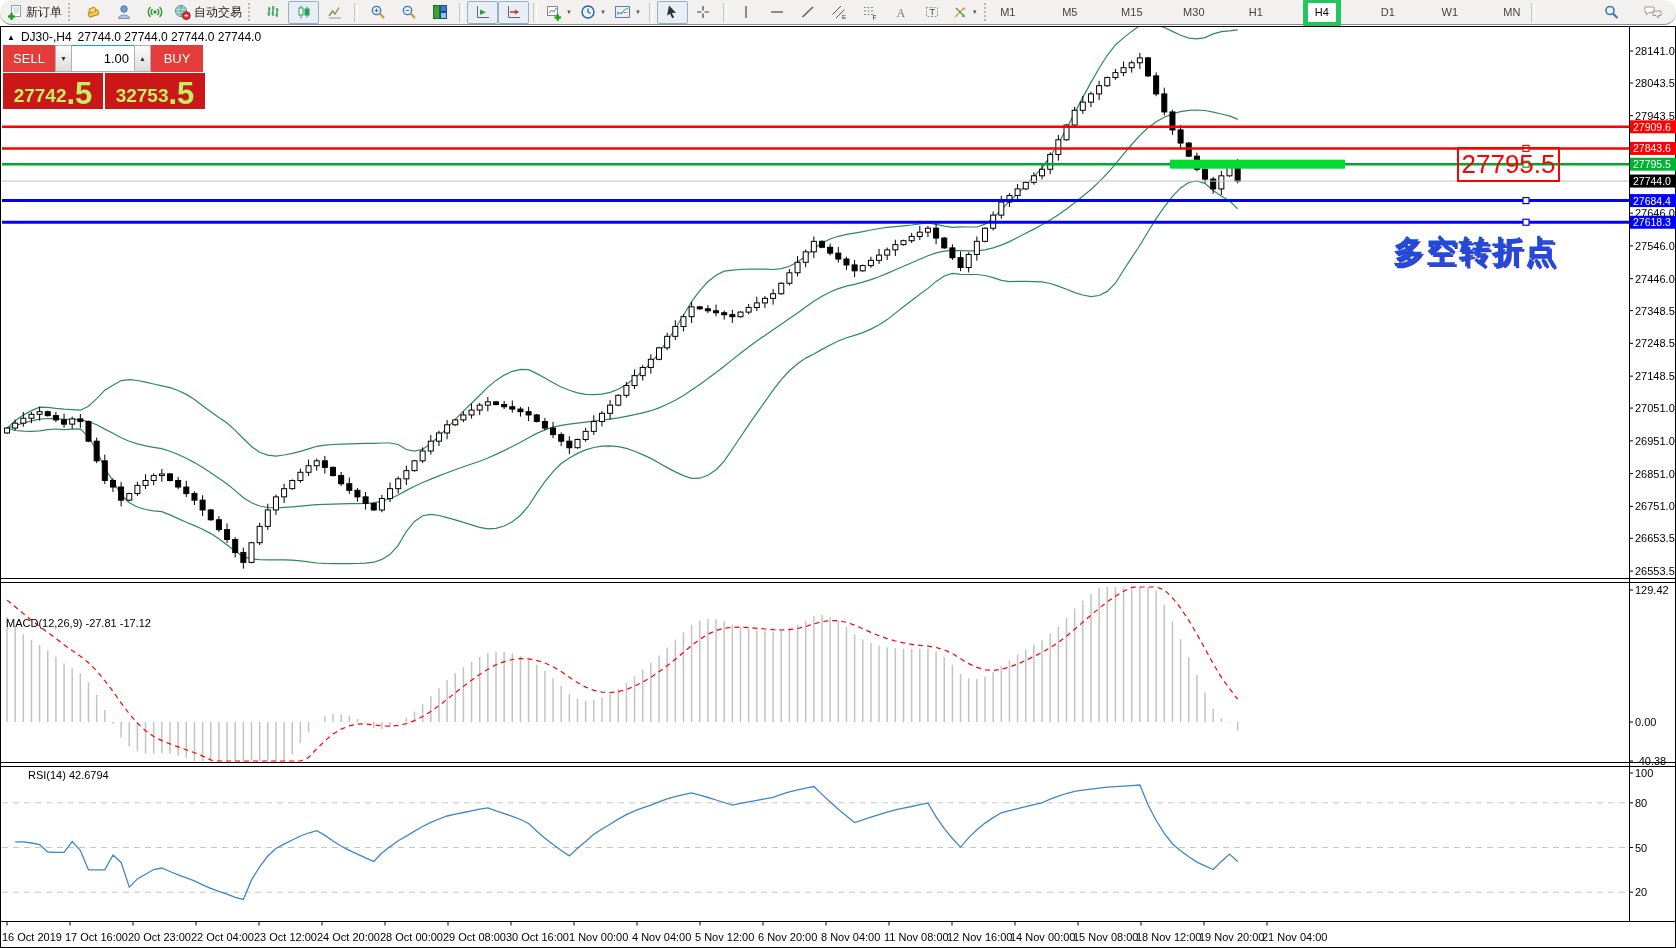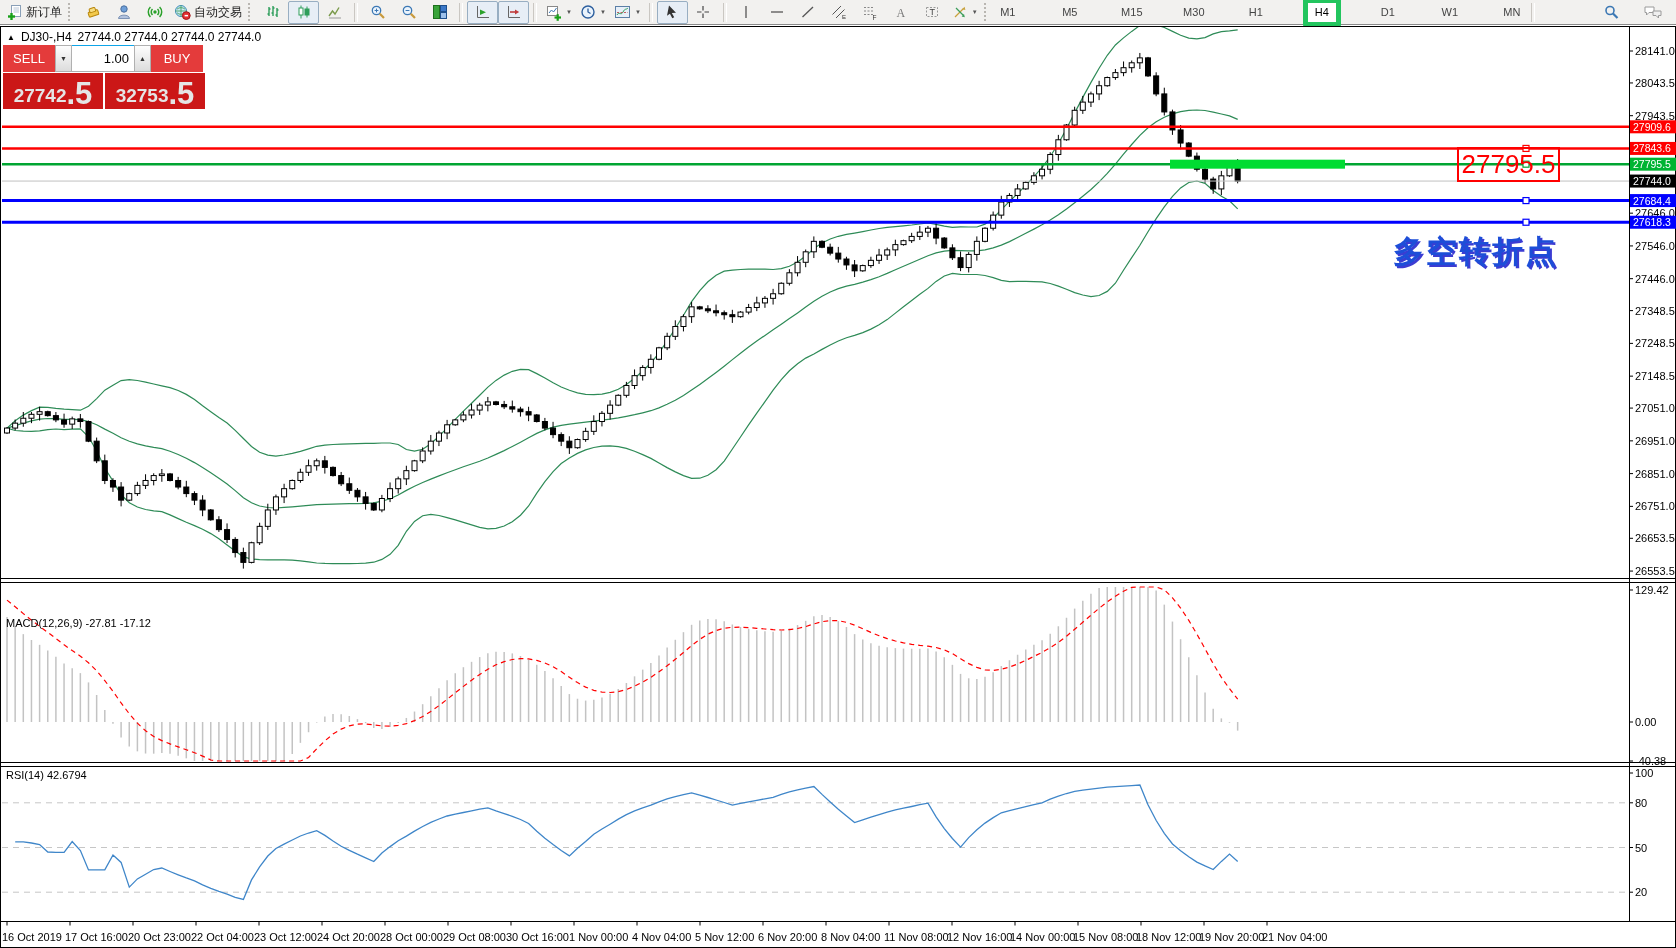--- a/index.html
+++ b/index.html
@@ -1,18 +1,18 @@
 <!DOCTYPE html>
 <html><head>
 <meta charset="utf-8">
 <style>
   html,body{margin:0;padding:0;background:#fff;}
   body{width:1676px;height:948px;overflow:hidden;font-family:"Liberation Sans",sans-serif;position:relative;}
   
-  .toolbar{position:absolute;left:0;top:0;width:1676px;height:25px;background:#f2f1ef;border-bottom:1px solid #8a8a8a;display:flex;align-items:center;padding-left:3px;box-sizing:border-box;}
+  .toolbar{position:absolute;left:0;top:0;width:1676px;height:25px;background:#f2f1ef;border-bottom:1px solid #8a8a8a;display:flex;align-items:center;padding-left:3px;box-sizing:border-box;border-radius:12px;}
   .tb-btn{height:21px;min-width:23px;display:flex;align-items:center;justify-content:center;gap:3px;padding:0 3px;border:1px solid transparent;border-radius:2px;font-size:12px;color:#222;white-space:nowrap;}
   .tb-btn.pressed{border:1px solid #98aec2;background:#e7eef6;}
   .tb-grip{width:3px;height:18px;border-left:2px dotted #b9b6b1;margin:0 4px 0 2px;}
   .tb-sep{width:2px;height:19px;border-left:1px solid #cac7c2;border-right:1px solid #fff;margin:0 4px;}
   .tb-tf{height:19px;min-width:24px;display:flex;align-items:center;justify-content:center;font-size:11px;color:#444;border:1px solid transparent;border-radius:2px;padding:0 2px;}
   .tb-tf.pressed{border:5px solid #22c55e;background:#fff;color:#000;}
   .dd{font-size:6px;color:#555;margin-left:1px;}
   .tb-right{margin-left:auto;display:flex;align-items:center;margin-right:8px;gap:10px;}
   .ic{display:block;}
   
@@ -20,21 +20,21 @@
   .chart-title{position:absolute;left:7px;top:30px;font-size:12px;color:#000;display:flex;align-items:center;gap:6px;z-index:5;}
   .chart-title .tri{font-size:8px;}
   .pane-label{position:absolute;left:6px;font-size:11px;color:#000;z-index:5;}
   
   .trade{position:absolute;left:3px;top:45px;width:202px;z-index:6;}
   .trade .row1{display:flex;height:27px;}
   .btn-sell,.btn-buy{width:52px;background:#e43b3b;color:#fff;font-size:13px;display:flex;align-items:center;justify-content:center;}
   .spin-btn{width:17px;background:linear-gradient(#fdfdfd,#dcdcdc);border:1px solid #b0b0b0;box-sizing:border-box;font-size:7px;color:#333;display:flex;align-items:center;justify-content:center;}
   .vol{width:62px;background:#fff;border-top:1px solid #0ea5e9;border-bottom:1px solid #b0b0b0;box-sizing:border-box;font-size:13px;display:flex;align-items:center;justify-content:flex-end;padding-right:5px;}
   .row2{display:flex;height:36px;margin-top:1px;gap:2px;}
-  .quote{flex:1;background:#cb1717;color:#e5e5e5;display:flex;align-items:flex-end;justify-content:center;padding-bottom:2px;}
+  .quote{flex:1;background:#cb1717;color:#bef264;display:flex;align-items:flex-end;justify-content:center;padding-bottom:2px;}
   .q-main{font-size:19px;font-weight:bold;line-height:1.1;}
   .q-frac{font-size:31px;font-weight:bold;line-height:0.8;}
   
   .price-callout{position:absolute;left:1457px;top:147px;width:99px;height:31px;border:2px solid #ff0000;color:#ff0000;font-size:26px;display:flex;align-items:center;justify-content:center;z-index:6;background:transparent;}
   .note-annot{position:absolute;left:1393px;top:231px;font-size:31px;font-weight:bold;color:#1d4ed8;text-shadow:2px 2px 0 #3c3cd2;letter-spacing:2px;z-index:6;white-space:nowrap;}
 </style>
 </head>
 <body>
 
 <div class="toolbar">
@@ -901,16 +901,16 @@
       <span class="q-frac">.5</span>
     </div>
     <div class="quote">
       <span class="q-main">32753</span>
       <span class="q-frac">.5</span>
     </div>
   </div>
 </div>
 
 <div class="pane-label" style="top:617px;">MACD(12,26,9) -27.81 -17.12</div>
-<div class="pane-label" style="top:769px;">RSI(14) 42.6794</div>
+<div class="pane-label" style="top:769px;margin-left:22px;">RSI(14) 42.6794</div>
 
 <div class="price-callout">27795.5</div>
 <div class="note-annot">多空转折点</div>
 
 </body></html>

